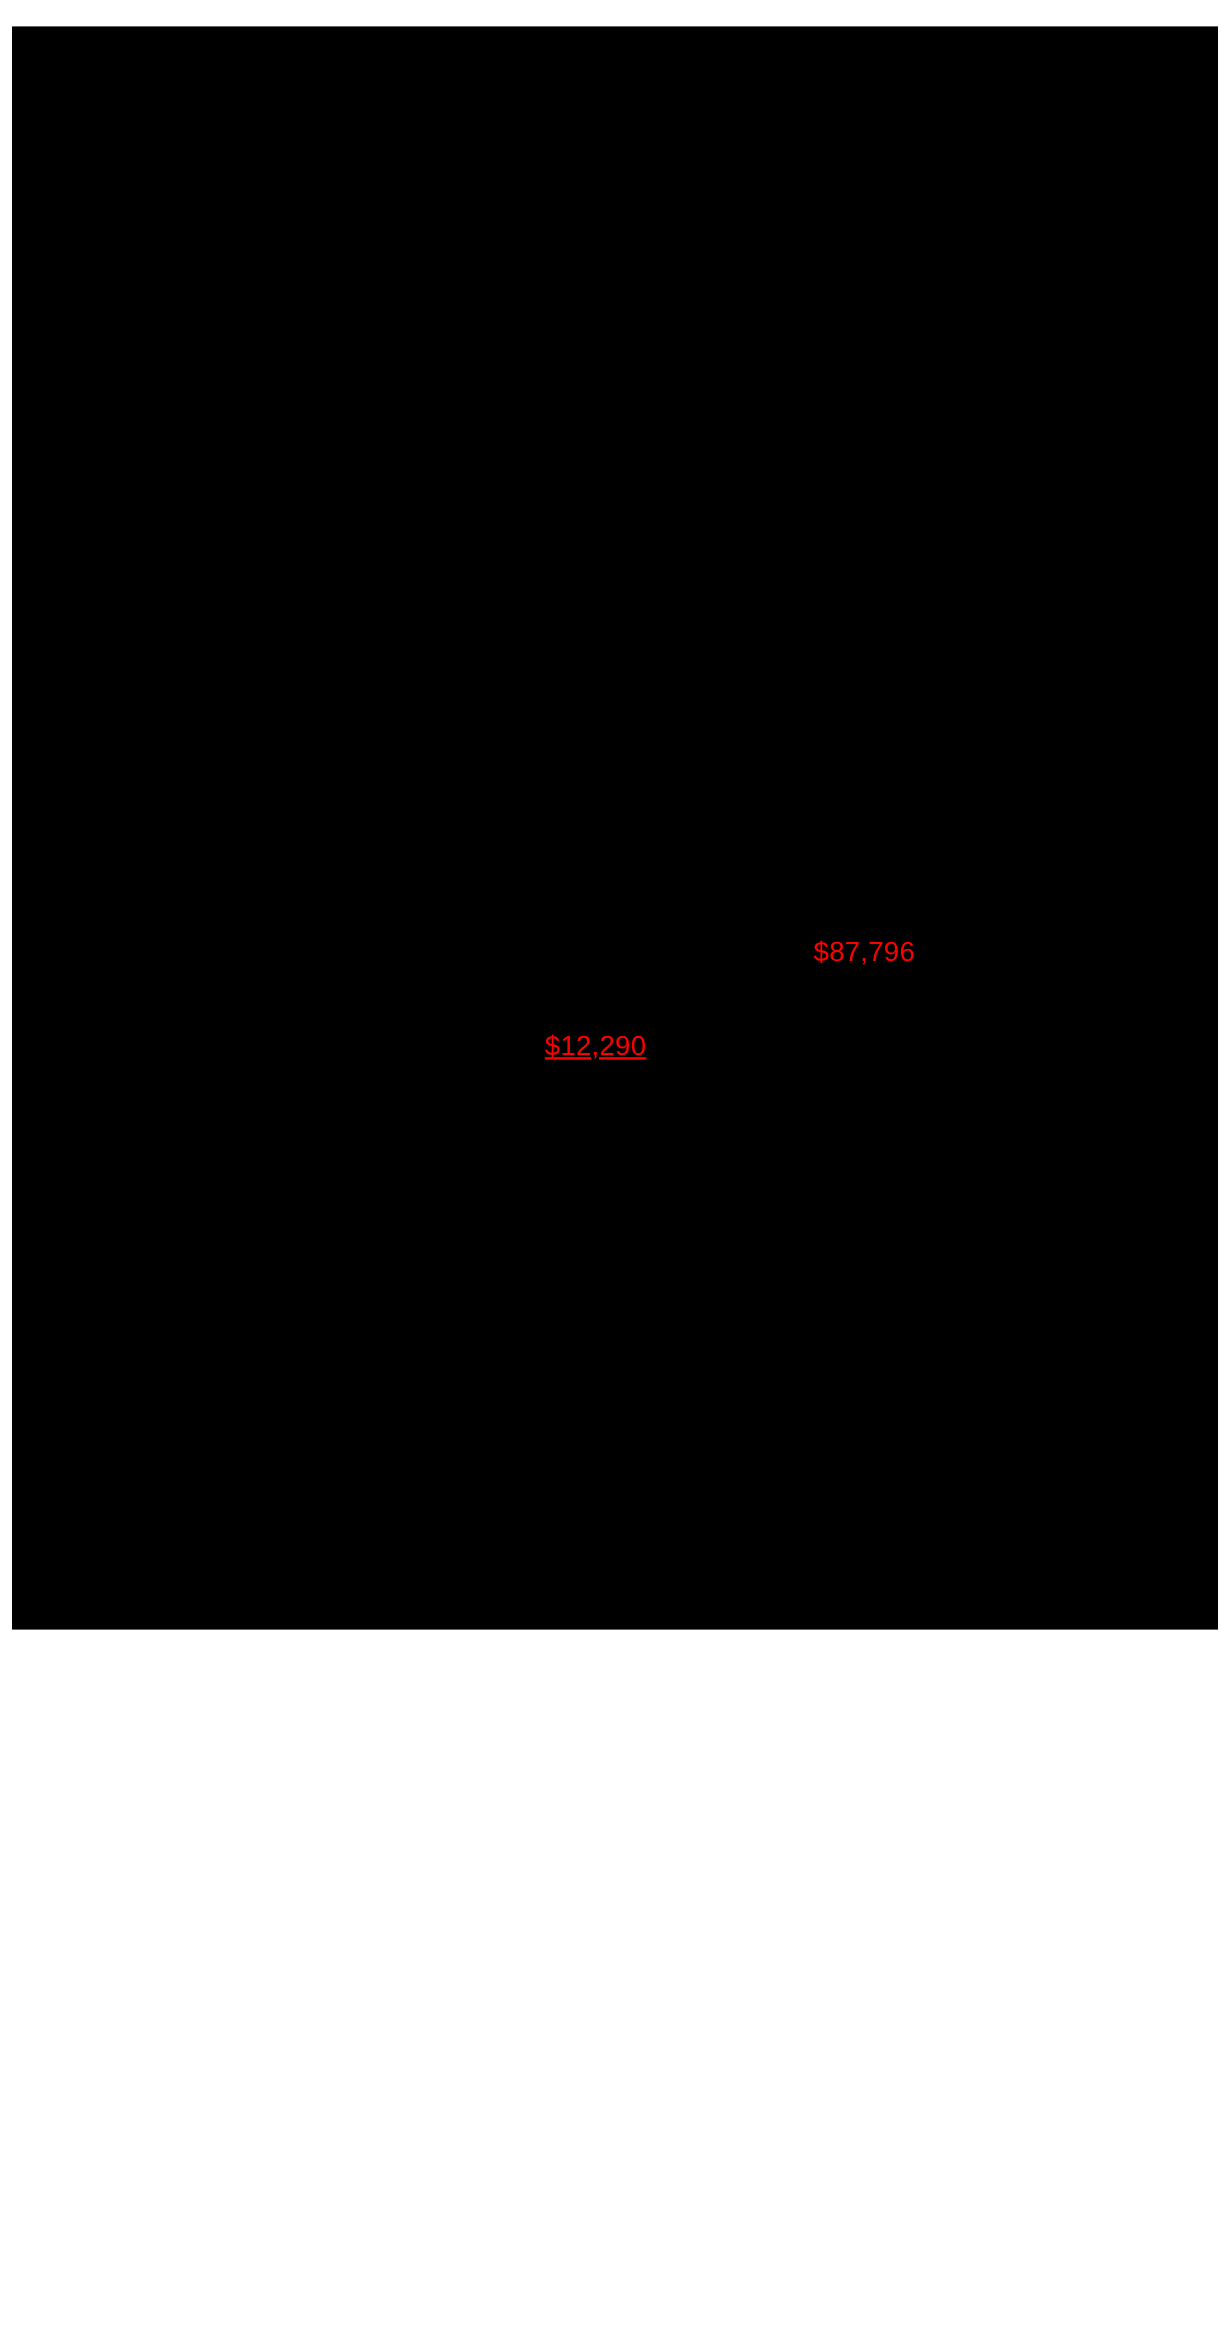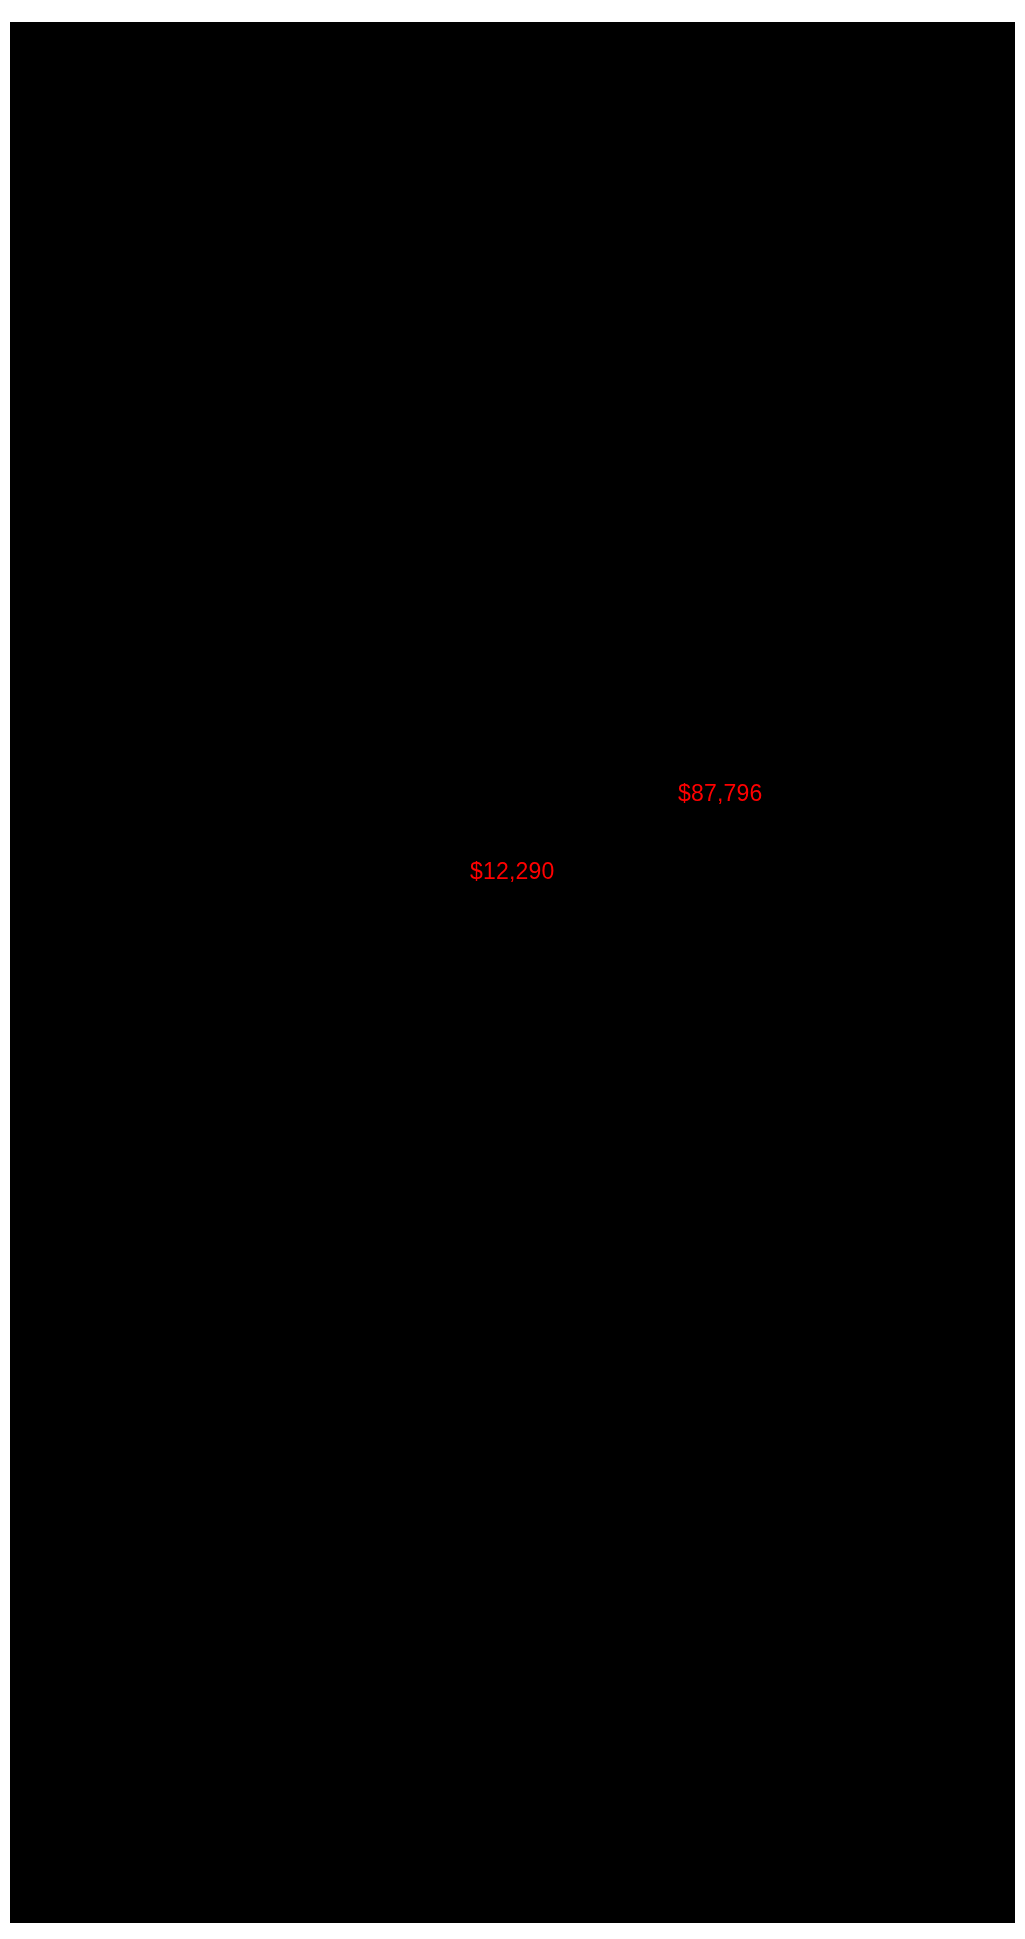--- a/index.html
+++ b/index.html
@@ -20,39 +20,40 @@
     top: 0;
     width: 1025px;
     height: 1939px;
     background: #ffffff;
   }
   #canvas {
     position: absolute;
     left: 10px;
     top: 22px;
     width: 1005px;
-    height: 1901px;
+    height: 1336px;
     background: #000000;
   }
   .annotation {
     position: absolute;
     color: #ff0000;
     font-family: "Liberation Sans", sans-serif;
     font-size: 23px;
     line-height: 1;
     white-space: nowrap;
     letter-spacing: 0.2px;
   }
   #annotation-1 {
     left: 668px;
     top: 760px;
   }
   #annotation-2 {
-    left: 460px;
+    left: 444px;
     top: 838px;
+    text-decoration: underline;
   }
 </style>
 </head>
 <body>
 
 <div id="screen">
   <div id="canvas">
     <span class="annotation" id="annotation-1">$87,796</span>
     <span class="annotation" id="annotation-2">$12,290</span>
   </div>

